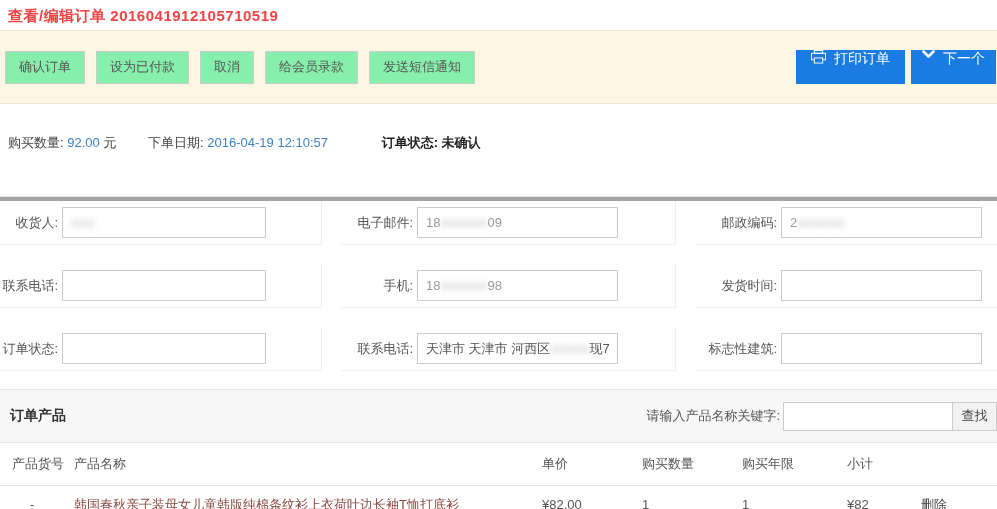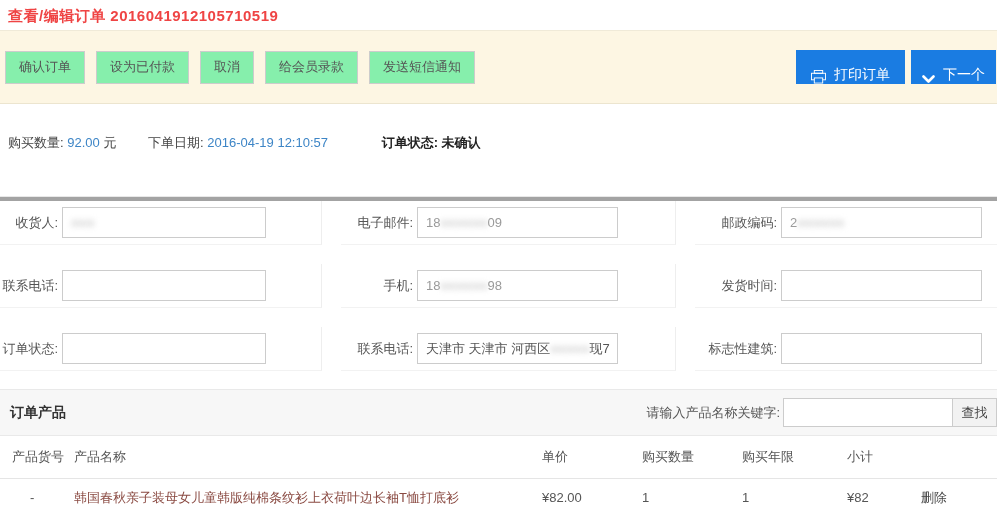--- a/index.html
+++ b/index.html
@@ -12,21 +12,21 @@
   .titlebar h1 { font-size:15px; font-weight:bold; color:#ef4444; letter-spacing:0.5px; }
 
   
   .toolbar { height:74px; background:#fdf6e3; border-top:1px solid #f0ead8; border-bottom:1px solid #ece5cf;
              display:flex; align-items:center; justify-content:space-between; padding:0 0 0 5px; }
   .btn-group { display:flex; gap:11px; }
   .btn { background:#86efac; border:1px solid #ccc; color:#555; font-size:13px; height:33px;
          padding:0 13px; cursor:pointer; font-family:inherit; }
   .btn-group-right { display:flex; gap:6px; margin-right:1px; }
   .btn-blue { background:#1a7ce2; border:none; color:#fff; font-size:14px; height:34px;
-              display:flex; align-items:flex-end; justify-content:center; gap:8px; cursor:pointer; font-family:inherit; }
+              display:flex; align-items:flex-start; justify-content:center; gap:8px; cursor:pointer; font-family:inherit; }
   .btn-print { width:109px; }
   .btn-next  { width:85px; }
   .icon { display:inline-flex; align-items:center; }
 
   
   .summary { padding:30px 8px 0; font-size:13px; color:#444; }
   .summary .grp { margin-right:28px; }
   .summary .lbl { color:#444; }
   .summary .val-blue { color:#3d85c6; }
   .summary .status-grp { font-weight:bold; color:#222; margin-left:22px; }
@@ -43,21 +43,21 @@
   .c2 .flabel { width:76px; }
   .c3 .flabel { width:86px; }
   input.fld, .fldbox { width:204px; height:31px; border:1px solid #ccc; background:#fff; font-size:13px;
               color:#555; padding:0 8px; font-family:inherit; outline:none;text-align:right; }
   .c2 input.fld, .c2 .fldbox, .c3 input.fld, .c3 .fldbox { width:201px; }
   .fldbox { display:flex; align-items:center; overflow:hidden; white-space:nowrap; }
   .redact { filter:blur(3px); color:#c9c9c9; user-select:none; }
   .gray-val { color:#9a9a9a; }
 
   
-  .products-band { margin-top:18px; height:47px; background:#f7f7f7; border-top:1px solid #e9e9e9;
+  .products-band { margin-top:18px; height:54px; background:#f7f7f7; border-top:1px solid #e9e9e9;
                    border-bottom:1px solid #e9e9e9; display:flex; align-items:center; justify-content:space-between;
                    padding:0 0 0 10px; }
   .products-band .sec-title2 { font-size:14px; font-weight:bold; color:#333; }
   .search-area { display:flex; align-items:center; }
   .search-area .slabel { font-size:13px; color:#555; margin-right:3px; }
   .search-input { width:170px; height:29px; border:1px solid #ccc; background:#fff; padding:0 6px;
                   font-size:13px; font-family:inherit; outline:none; }
   .btn-search { height:29px; width:44px; background:#f2f2f2; border:1px solid #ccc; border-left:none;
                 font-size:13px; color:#444; cursor:pointer; font-family:inherit; }
 

